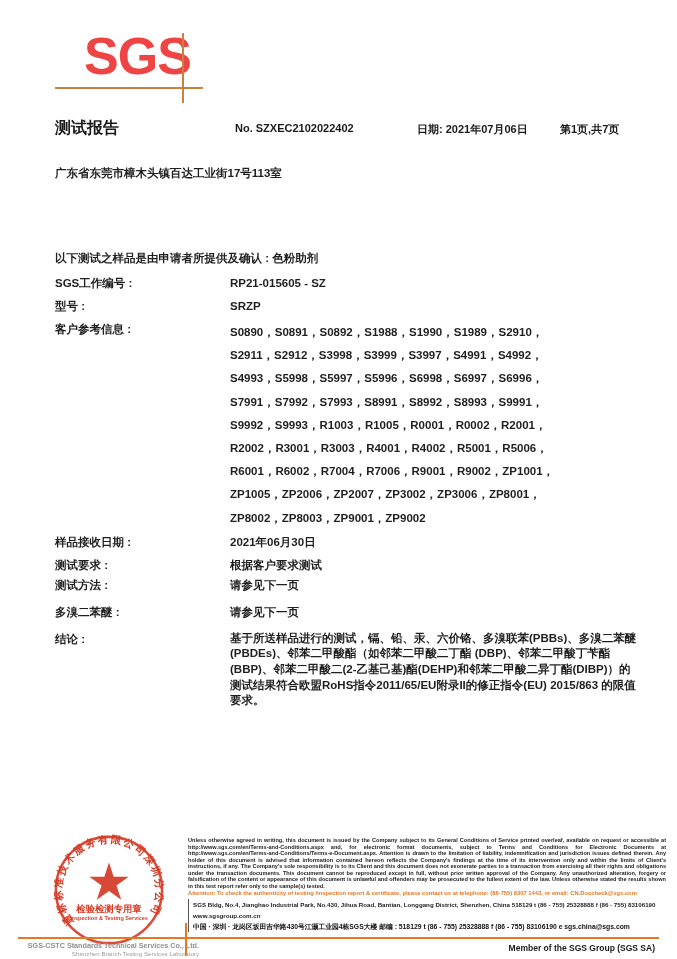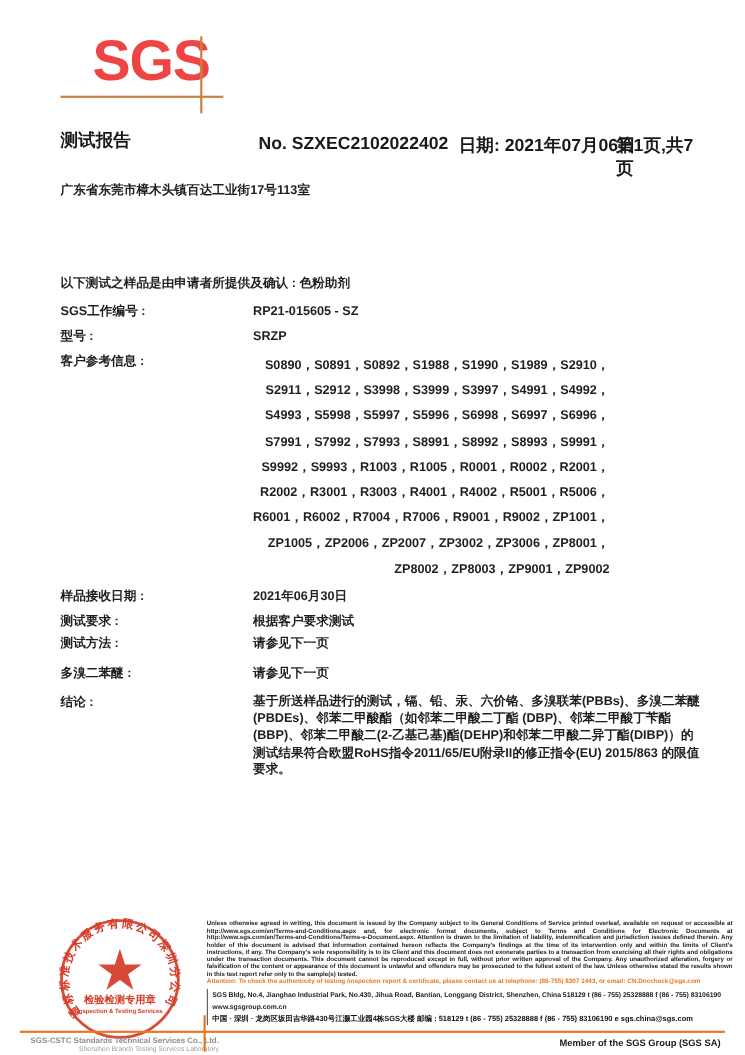--- a/index.html
+++ b/index.html
@@ -9,30 +9,30 @@
     -webkit-font-smoothing:antialiased;
   }
   
   .logo-text{position:absolute; left:84px; top:30px; font-size:52px; font-weight:bold;
     color:#ef4444; letter-spacing:-1px; line-height:1;}
   .cross-h{position:absolute; left:55px; top:87px; width:148px; height:2px; background:#c8823c;}
   .cross-v{position:absolute; left:182px; top:33px; width:2px; height:70px; background:#c8823c;}
   
   .header-row{position:absolute; left:55px; top:121px; width:590px; height:20px;}
   .report-title{position:absolute; left:0; top:-3px; font-size:16px; font-weight:bold; color:#1a1a1a;}
-  .hmeta{position:absolute; top:1px; font-size:16px; font-weight:bold; color:#1a1a1a;}
+  .hmeta{position:absolute; top:1px; font-size:11px; font-weight:bold; color:#1a1a1a;}
   .h-no{left:180px;} .h-date{left:362px;} .h-page{left:505px;}
   
   .applicant{position:absolute; left:55px; top:162px; font-size:11.5px; font-weight:600; line-height:23px;}
   
   .main{position:absolute; left:55px; top:250px; width:585px; font-size:11.5px; font-weight:600;}
   .intro{margin-bottom:9px; line-height:16px;}
   .row{display:flex; align-items:flex-start; margin-bottom:7px; line-height:16px;}
   .row .lbl{width:175px; flex:0 0 175px;}
-  .codes-lines div{line-height:23.2px;text-align:right;}
+  .codes-lines div{line-height:23.2px;}
   .row.tight{margin-bottom:4px;}
   .row.gap{margin-top:11px;}
   .conclusion-val{width:414px; line-height:15.6px; text-align:left;}
   
   .stamp{position:absolute; left:50px; top:831px; width:118px; height:118px;}
   .company-lines{position:absolute; left:24px; top:917px; width:175px; text-align:right;margin-top:24px;}
   .company-lines .l1{font-size:7.2px; font-weight:bold; color:#8f8f8f; line-height:9px;}
   .company-lines .l2{font-size:6.2px; color:#9c9c9c; line-height:8px;}
   .legal{position:absolute; left:188px; top:837px; width:478px;}
   .disclaimer{font-size:5.6px; line-height:6.55px; text-align:justify; color:#222; font-weight:600; margin:0;}

